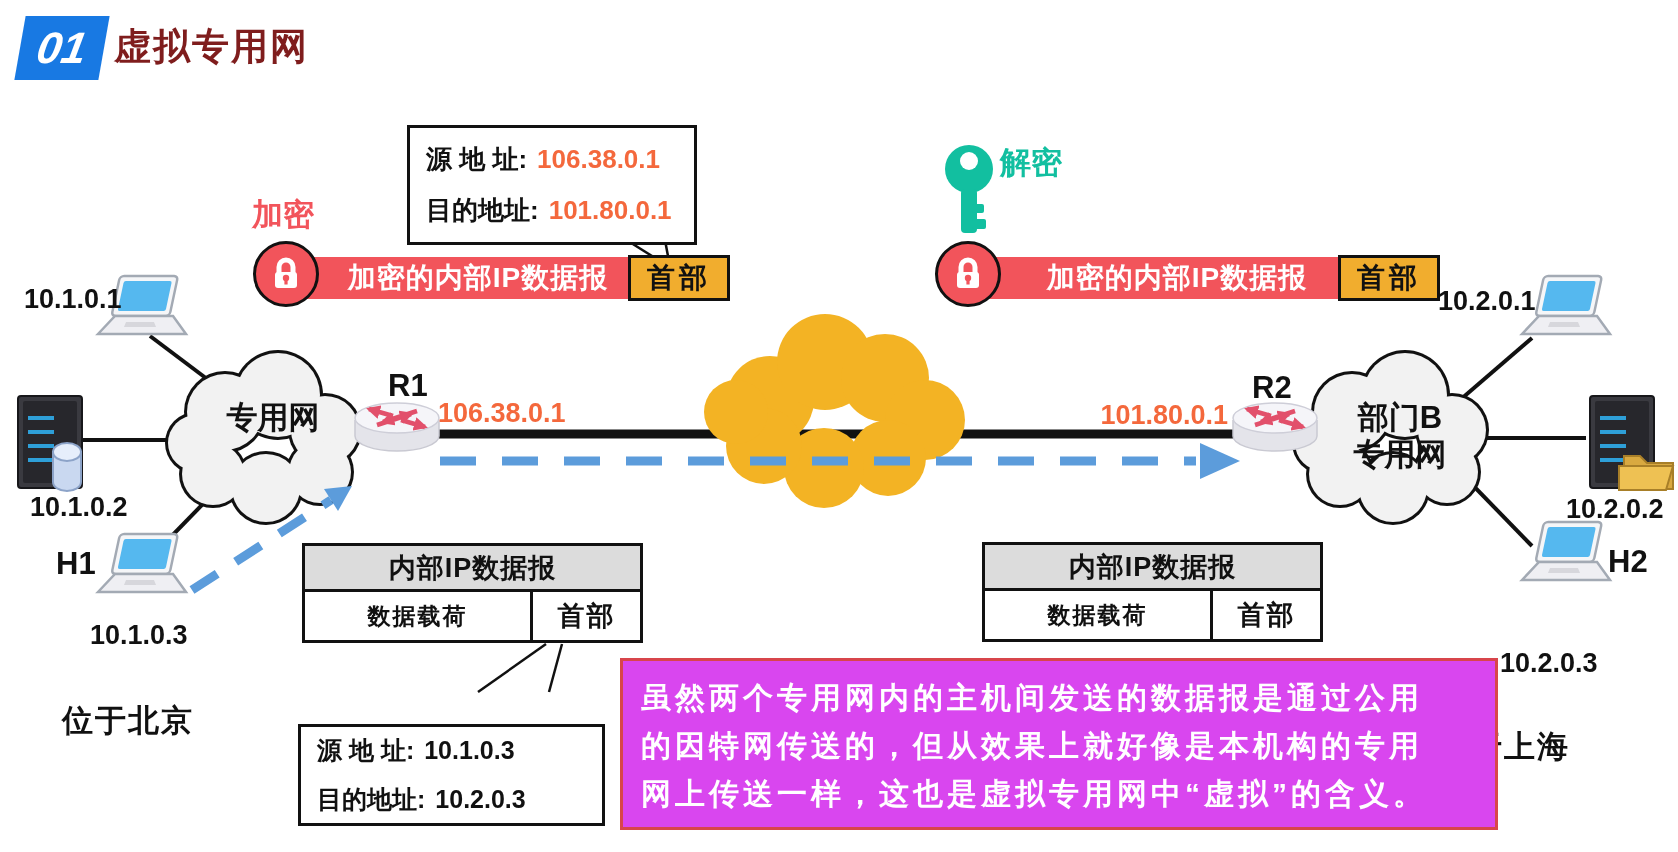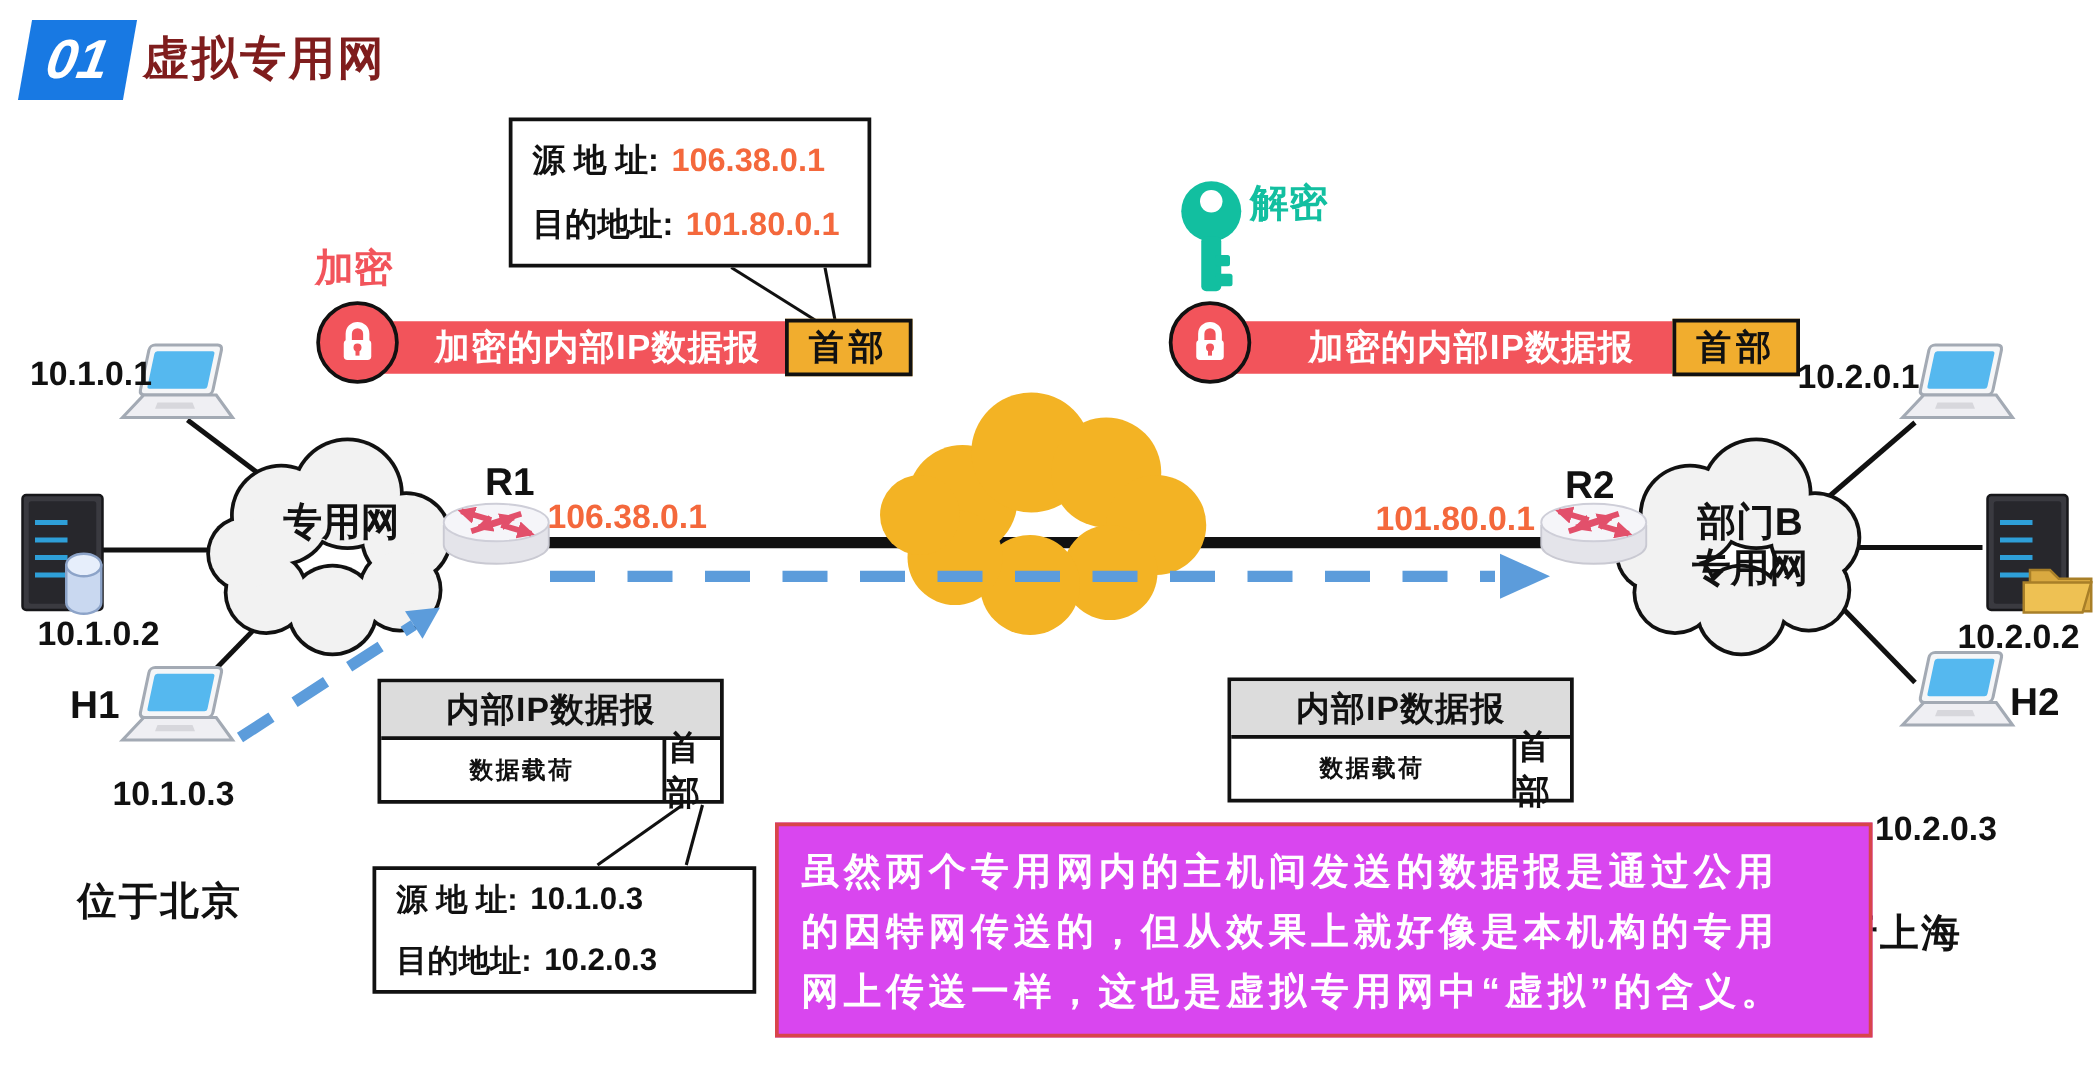--- a/index.html
+++ b/index.html
@@ -12,21 +12,21 @@
   .orange { color:#F4683C; }
   .red-t { color:#F2545B; }
   .teal-t { color:#12BFA0; }
 
   .badge { left:20px; top:16px; width:84px; height:64px; background:#1879E3;
            transform:skewX(-10deg); display:flex; align-items:center; justify-content:center; }
   .badge span { color:#fff; font-weight:bold; font-style:italic; font-size:44px; }
   .title { left:114px; top:22px; font-size:37px; font-weight:bold; letter-spacing:2px; color:#7f1d1d; }
 
   .callout { border:3px solid #111; background:#fff; display:flex; flex-direction:column;
-             justify-content:center; gap:16px; padding:0 16px; }
+             justify-content:center; gap:16px; padding:0 16px;margin-top:31px; }
   .callout .crow { display:flex; align-items:center; gap:10px; white-space:nowrap; font-weight:bold; }
   .co-top { left:407px; top:94px; width:290px; height:120px; font-size:26px; }
   .co-bot { left:298px; top:693px; width:307px; height:102px; font-size:25px; }
 
   .encbar { height:42px; background:#F2545B; color:#fff; font-weight:bold; font-size:28px;
             display:flex; align-items:center; justify-content:center; padding-left:28px; letter-spacing:1px; }
   .bar-l { left:300px; top:257px; width:328px; }
   .bar-r { left:988px; top:257px; width:350px; }
   .hdrbox { width:102px; height:46px; background:#F1AD2E; border:3px solid #111; color:#111;
             font-weight:bold; font-size:28px; display:flex; align-items:center; justify-content:center;
@@ -46,26 +46,26 @@
   .ca { left:195px; top:399px; }
   .cb { left:1322px; top:399px; }
   .inet { left:737px; top:390px; width:190px; text-align:center; font-size:44px; font-weight:bold; color:#111; letter-spacing:2px; }
 
   .rlabel { font-size:31px; font-weight:bold; color:#111; }
   .iptxt { font-size:27px; font-weight:bold; color:#F4683C; }
 
   .hostlbl { font-size:27px; font-weight:bold; color:#111; }
   .loc { font-size:31px; font-weight:bold; color:#111; letter-spacing:2px; }
 
-  .ptable { border:3px solid #111; background:#fff; width:277px; height:100px; }
+  .ptable { border:3px solid #111; background:#fff; width:341px; height:100px; }
   .ptable .hd { height:46px; background:#DCDCDC; border-bottom:3px solid #111; display:flex;
                 align-items:center; justify-content:center; font-size:27px; font-weight:bold; color:#111; letter-spacing:1px; }
   .ptable .row { display:flex; height:48px; }
   .ptable .c1 { width:228px; border-right:3px solid #111; display:flex; align-items:center;
-                justify-content:center; font-size:19px; font-weight:bold; color:#111; letter-spacing:2px; }
+                justify-content:center; font-size:23px; font-weight:bold; color:#111; letter-spacing:2px; }
   .ptable .c2 { flex:1; display:flex; align-items:center; justify-content:center; font-size:27px;
                 font-weight:bold; color:#111; letter-spacing:2px; }
   .pt-l { left:302px; top:543px; }
   .pt-r { left:982px; top:542px; }
 
   .note { left:620px; top:658px; width:878px; height:172px; background:#d946ef; border:3px solid #D8454B;
           padding:13px 0 0 18px; }
   .note div { color:#fff; font-size:30px; font-weight:bold; line-height:48px; letter-spacing:4px; white-space:nowrap; }
 </style>
 </head>

